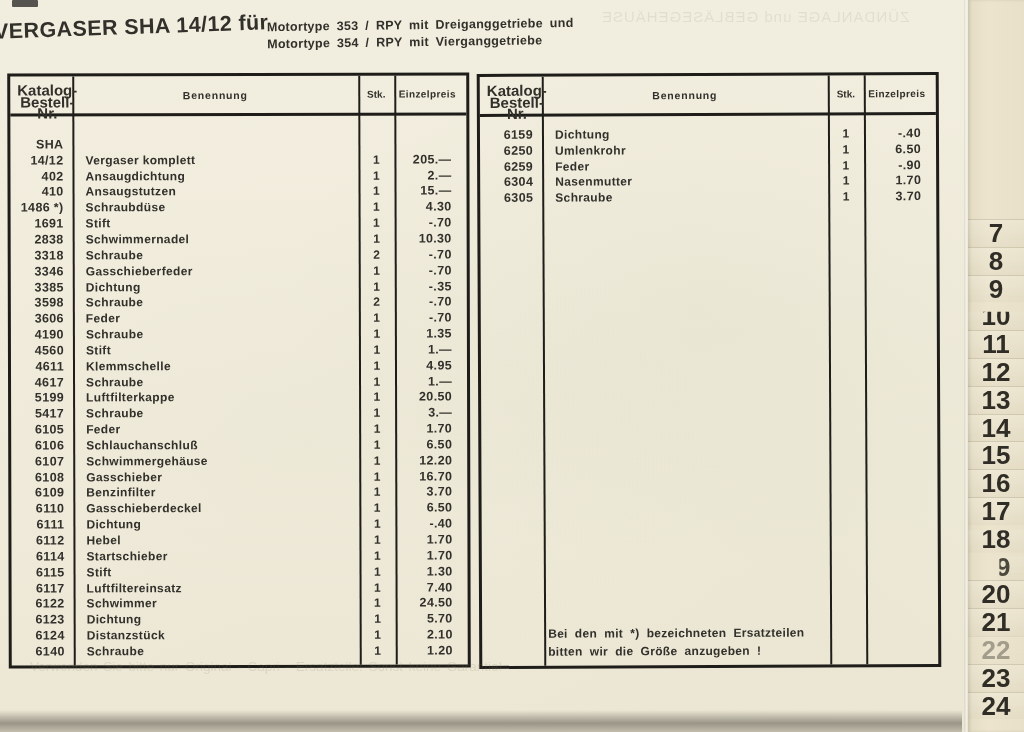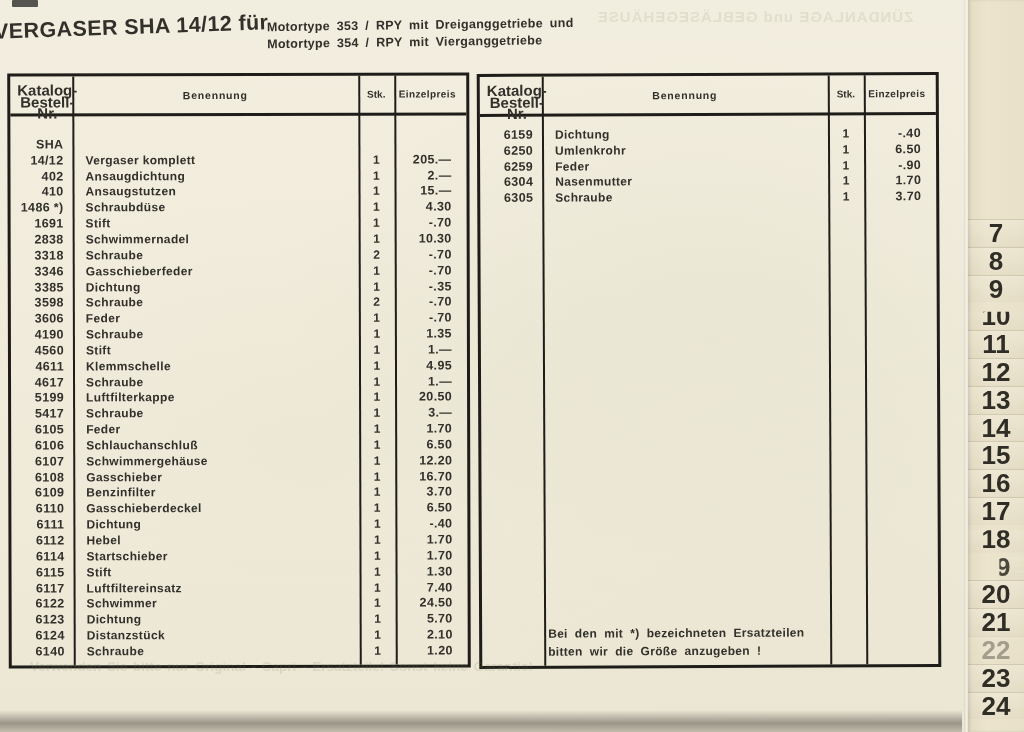--- a/index.html
+++ b/index.html
@@ -27,21 +27,21 @@
     position:absolute; left:-6px; top:15px;
     font-size:21.5px; font-weight:700; letter-spacing:0.4px;
     transform:rotate(-2deg); white-space:nowrap;
   }
   .subtitle { position:absolute; left:267px; top:17px; transform:rotate(-0.8deg); }
   .subtitle div {
     font-size:12.5px; font-weight:700; letter-spacing:0.3px;
     word-spacing:3px; line-height:16.5px; white-space:nowrap;
   }
   
-  .ghost { pointer-events:none; color:#7c7a5d; font-weight:700; white-space:nowrap; }
+  .ghost { pointer-events:none; color:#7c7a5d; font-weight:400; white-space:nowrap; }
   .ghost-top {
     position:absolute; left:555px; top:8px; width:400px; text-align:center;
     font-size:15px; letter-spacing:1px;
     transform:scaleX(-1); opacity:0.13; filter:blur(0.7px);
   }
   .ghost-bottom {
     position:absolute; left:30px; top:659px;
     font-size:13.5px; word-spacing:2px;
     opacity:0.17; filter:blur(0.5px);
   }

